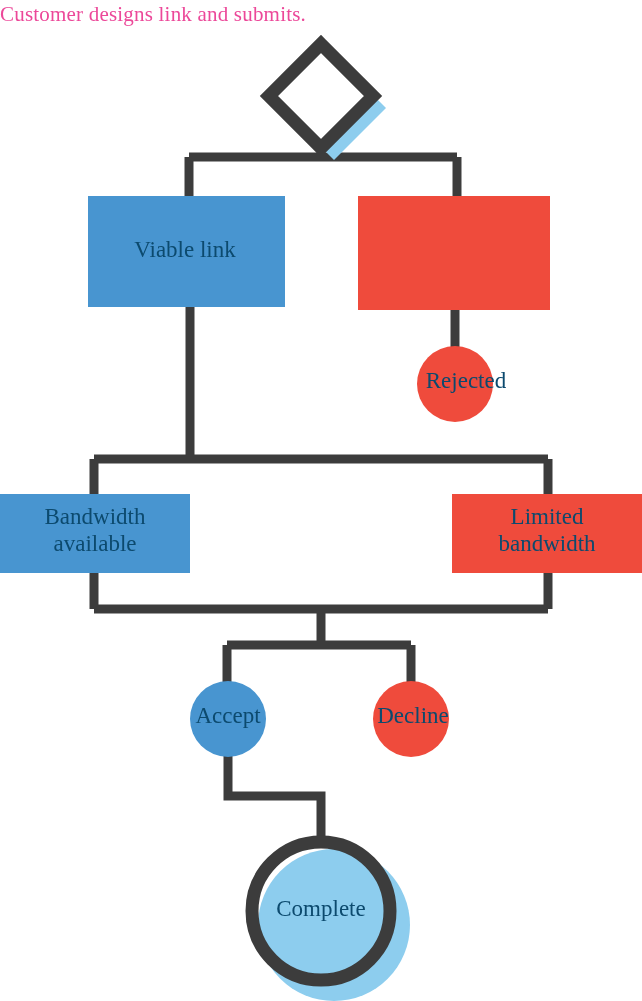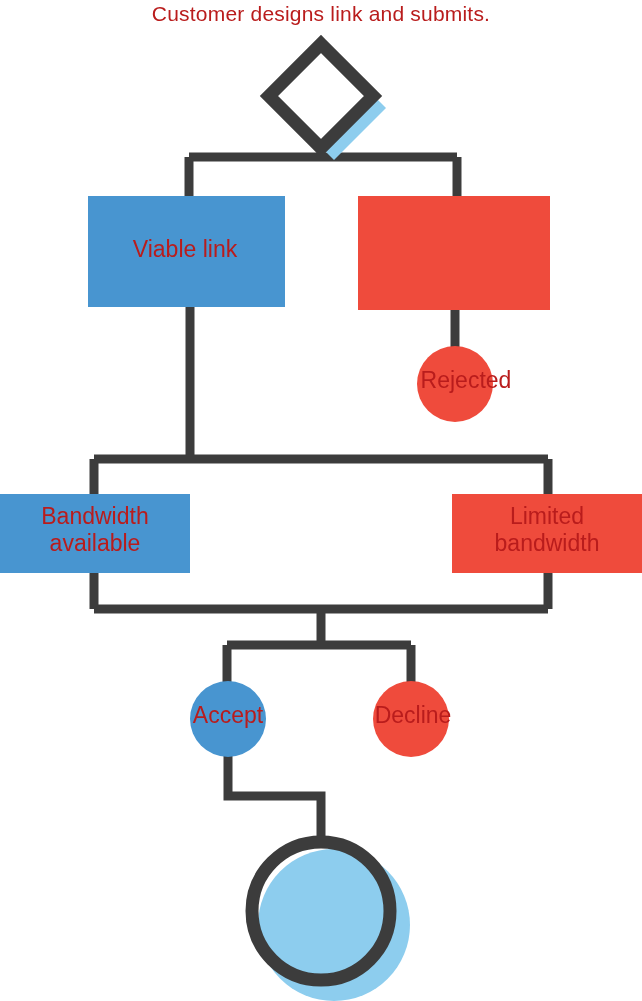--- a/index.html
+++ b/index.html
@@ -21,37 +21,36 @@
   #flow-svg {
     position: absolute;
     left: 0;
     top: 0;
     width: 642px;
     height: 1001px;
     display: block;
   }
   .node-label {
     position: absolute;
-    font-family: Liberation Sans, sans-serif;
-    color: #b91c1c;
+    font-family: Liberation Serif, serif;
+    color: #0c4a6e;
     fill: #3c3c3c;
     white-space: nowrap;
     text-align: center;
     line-height: 1.18;
     pointer-events: none;
   }
   .title-text {
     position: absolute;
     left: 0;
     top: 2px;
     width: 642px;
-    text-align: center;
     font-size: 21px;
-    color: #b91c1c;
-    font-family: Liberation Sans, sans-serif;
+    color: #ec4899;
+    font-family: Liberation Serif, serif;
     letter-spacing: 0.2px;
   }
   .lbl-viable      { left: 85px;  top: 236px; width: 200px; font-size: 23px; }
   .lbl-noviable    { left: 354px; top: 238px; width: 200px; font-size: 23px; }
   .lbl-rejected    { left: 366px; top: 367px; width: 200px; font-size: 23px; }
   .lbl-bwavail     { left: -5px;  top: 503px; width: 200px; font-size: 23px; }
   .lbl-limited     { left: 447px; top: 503px; width: 200px; font-size: 23px; }
   .lbl-accept      { left: 128px; top: 702px; width: 200px; font-size: 23px; }
   .lbl-decline     { left: 313px; top: 702px; width: 200px; font-size: 23px; }
   .lbl-complete    { left: 221px; top: 895px; width: 200px; font-size: 23px; }
@@ -144,14 +143,15 @@
 
   <div class="node-label lbl-limited">
     <div>Limited</div>
     <div>bandwidth</div>
   </div>
 
   <div class="node-label lbl-decline">Decline</div>
 
   <div class="node-label lbl-accept">Accept</div>
 
+  <div class="node-label lbl-complete">Complete</div>
 
 </div>
 
 </body></html>

